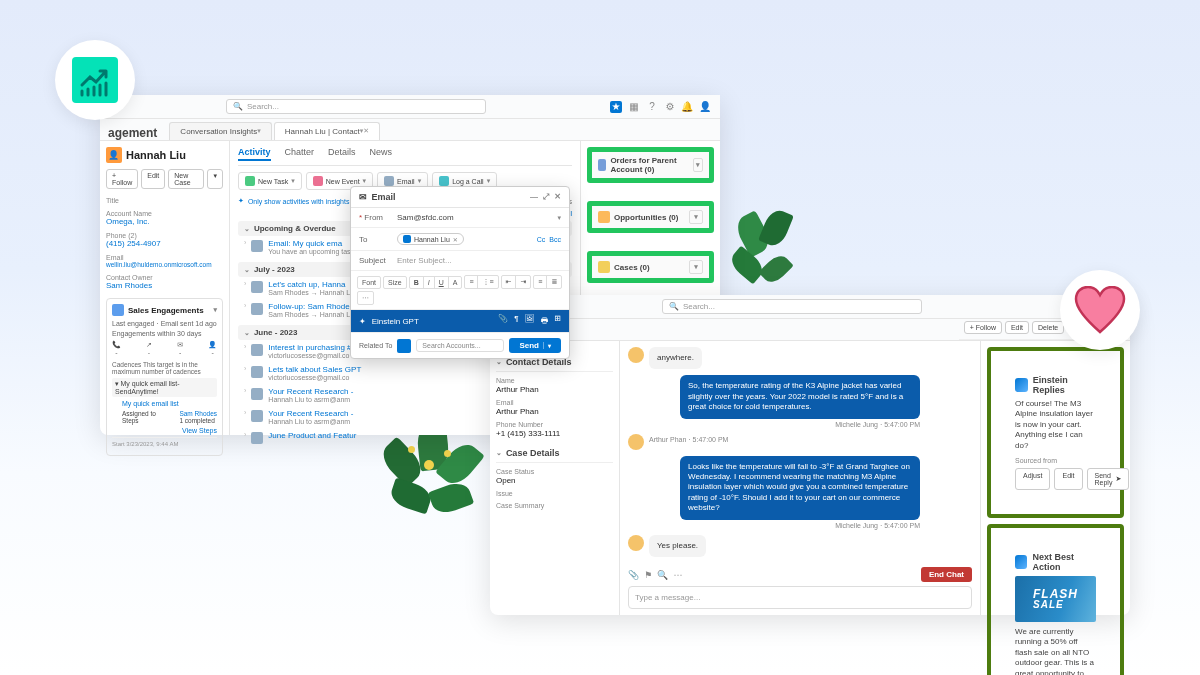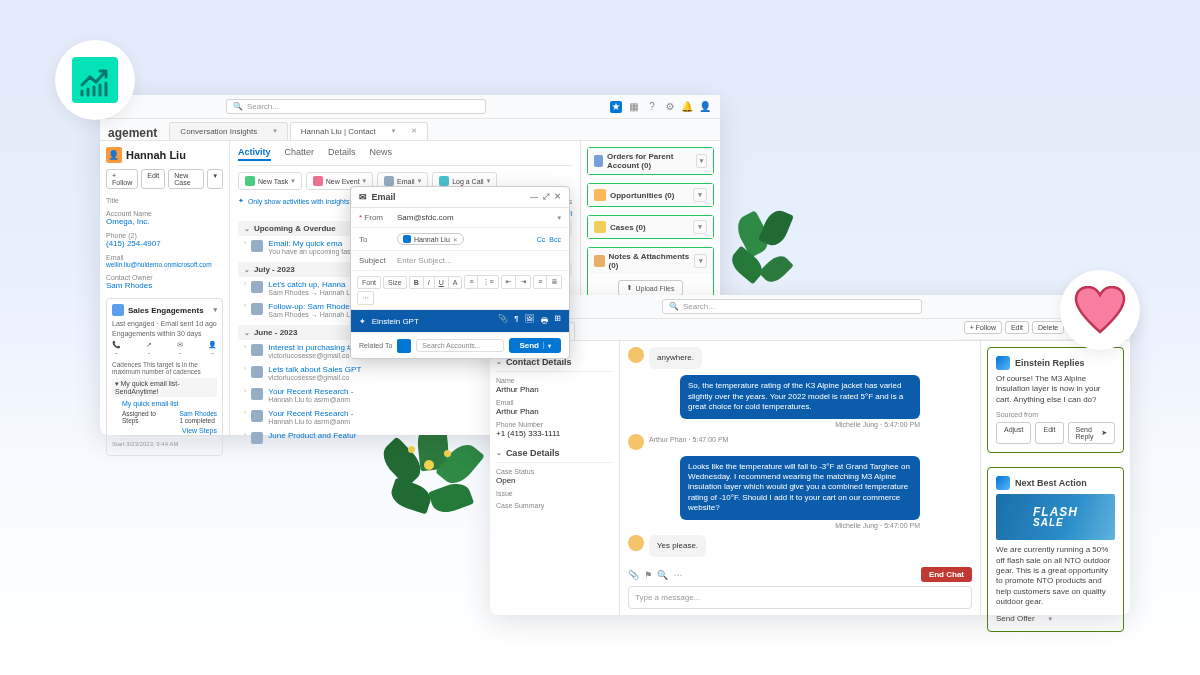--- a/index.html
+++ b/index.html
@@ -10,21 +10,21 @@
 .card{background:#fff;border-radius:8px;box-shadow:0 6px 28px rgba(0,0,0,0.12);position:absolute;font-size:9px;color:#444}
 .card-sales{top:95px;left:100px;width:620px;height:340px}
 .card-service{top:295px;left:490px;width:640px;height:320px}
 .topbar{height:24px;border-bottom:1px solid #e5e5e5;display:flex;align-items:center;padding:0 8px;gap:6px;background:#fafbfc}
 .search-wrap{flex:1;display:flex;justify-content:center}
 .search-box{width:260px;height:15px;border:1px solid #d4d4d4;border-radius:3px;padding:0 6px;display:flex;align-items:center;gap:4px;font-size:8px;color:#999;background:#fff}
 .tb-icons{display:flex;gap:6px;align-items:center}
 .tb-ico{width:12px;height:12px;color:#888;display:flex;align-items:center;justify-content:center;font-size:10px}
 .tb-star{background:#0176d3;color:#fff;border-radius:2px;padding:1px 2px}
 .tabbar{height:22px;border-bottom:1px solid #e5e5e5;display:flex;align-items:end;padding:0 8px;gap:2px;background:#fafbfc}
-.tab{padding:4px 10px;font-size:8px;border:1px solid #ddd;border-bottom:none;border-radius:3px 3px 0 0;background:#f5f5f5;color:#555;display:flex;gap:16px;align-items:flex-start}
+.tab{padding:4px 10px;font-size:8px;border:1px solid #ddd;border-bottom:none;border-radius:3px 3px 0 0;background:#f5f5f5;color:#555;display:flex;gap:0;align-items:flex-start}
 .tab.active{background:#fff}
 .tab-close{color:#999;font-size:7px}
 .tab-chev{color:#999;font-size:7px}
 .main{display:flex;height:calc(100% - 46px)}
 .sidebar{width:130px;border-right:1px solid #e5e5e5;padding:6px}
 .acct-head{display:flex;align-items:center;gap:4px;margin-bottom:6px}
 .acct-ico{width:16px;height:16px;background:#ff9a3c;border-radius:2px;display:flex;align-items:center;justify-content:center;color:#fff;font-size:9px}
 .acct-name{font-size:11px;font-weight:600;color:#222}
 .acct-btns{display:flex;gap:3px;margin-bottom:8px}
 .btn-sm{border:1px solid #ccc;border-radius:3px;padding:2px 5px;font-size:7px;color:#444;background:#fff}
@@ -53,21 +53,21 @@
 .act-links{color:#0176d3}
 .act-section{margin-bottom:4px}
 .act-sec-h{background:#f3f3f3;padding:3px 6px;font-size:8px;font-weight:600;color:#444;border-radius:3px;display:flex;align-items:center;gap:4px}
 .chev{color:#888;font-size:7px}
 .act-item{display:flex;gap:5px;padding:3px 6px;align-items:start}
 .act-item-ico{width:12px;height:12px;border-radius:2px;flex-shrink:0;margin-top:1px}
 .act-item-body{flex:1;min-width:0}
 .act-item-title{font-size:8px;color:#0176d3;white-space:nowrap;overflow:hidden;text-overflow:ellipsis}
 .act-item-sub{font-size:7px;color:#888}
 .right-rail{width:140px;padding:6px;border-left:1px solid #e5e5e5}
-.rr-card{border:1px solid #22c55e;border-radius:3px;margin-bottom:8px}
+.rr-card{border:5px solid #22c55e;border-radius:3px;margin-bottom:18px}
 .rr-head{display:flex;align-items:center;gap:4px;padding:4px 6px;font-size:8px;font-weight:600;background:#fafafa}
 .rr-ico{width:12px;height:12px;border-radius:2px}
 .ico-orders{background:#769ed9}
 .ico-opp{background:#fcb95b}
 .ico-cases{background:#f2cf5b}
 .ico-notes{background:#e9af67}
 .rr-chev{margin-left:auto;width:14px;height:14px;border:1px solid #ddd;border-radius:2px;display:flex;align-items:center;justify-content:center;font-size:7px;color:#888}
 .rr-body{padding:6px;display:flex;justify-content:center}
 .upload-btn{border:1px solid #ccc;border-radius:3px;padding:3px 8px;font-size:7px;color:#555;display:flex;gap:3px;align-items:center}
 .email-panel{position:absolute;top:45px;left:120px;width:220px;background:#fff;border:1px solid #ccc;border-radius:4px;box-shadow:0 6px 20px rgba(0,0,0,0.2);z-index:5}
@@ -110,21 +110,21 @@
 .bubble{max-width:240px;padding:6px 8px;border-radius:6px;font-size:8px;line-height:1.3}
 .bub-cust{background:#f3f3f3;color:#333}
 .bub-agent{background:#0b5cab;color:#fff}
 .avatar{width:16px;height:16px;border-radius:50%;background:#f5c36a;flex-shrink:0}
 .chat-meta{font-size:7px;color:#888;margin-top:2px;text-align:right}
 .chat-input{border:1px solid #ddd;border-radius:4px;padding:6px;font-size:8px;color:#999;margin-top:auto}
 .chat-tools{display:flex;justify-content:space-between;align-items:center;margin-bottom:4px}
 .chat-tool-icons{display:flex;gap:5px;color:#888;font-size:9px}
 .end-chat{background:#c23934;color:#fff;border-radius:3px;padding:3px 8px;font-size:8px;font-weight:600}
 .svc-right{width:150px;border-left:1px solid #e5e5e5;padding:6px}
-.ein-card{border:1px solid #4d7c0f;border-radius:4px;padding:8px;margin-bottom:14px}
+.ein-card{border:4px solid #4d7c0f;border-radius:4px;padding:24px;margin-bottom:6px}
 .ein-card-h{display:flex;align-items:center;gap:5px;font-size:9px;font-weight:600;margin-bottom:4px}
 .ein-logo{width:14px;height:14px;background:linear-gradient(135deg,#0176d3,#5eb4ff);border-radius:3px}
 .ein-text{font-size:8px;color:#444;line-height:1.3;margin-bottom:6px}
 .ein-btns{display:flex;gap:4px}
 .ein-btn{border:1px solid #ccc;border-radius:3px;padding:3px 7px;font-size:7px;background:#fff}
 .ein-btn.primary{display:flex;gap:3px;align-items:center}
 .nba-img{width:100%;height:46px;background:linear-gradient(110deg,#1b6fa8 0%,#2a8cc9 60%,#5fb3dd 100%);border-radius:2px;position:relative;margin-bottom:5px;overflow:hidden;display:flex;align-items:center;justify-content:center}
 .nba-img-text{color:#fff;font-weight:700;font-size:12px;font-style:italic;letter-spacing:1px;line-height:1}
 .send-offer{display:flex;align-items:flex-end;gap:14px;font-size:8px;color:#444;margin-top:4px}
 .plant{position:absolute;pointer-events:none}

